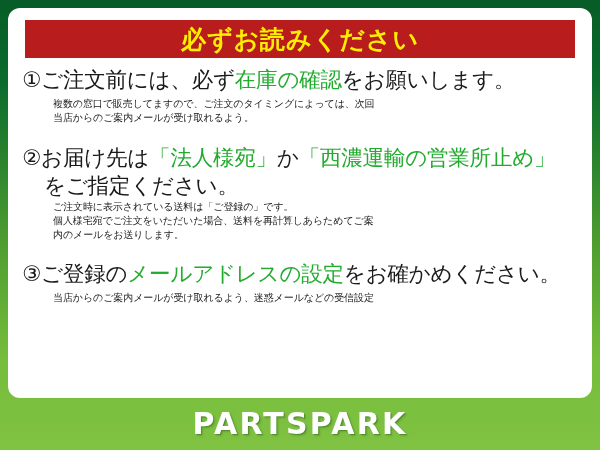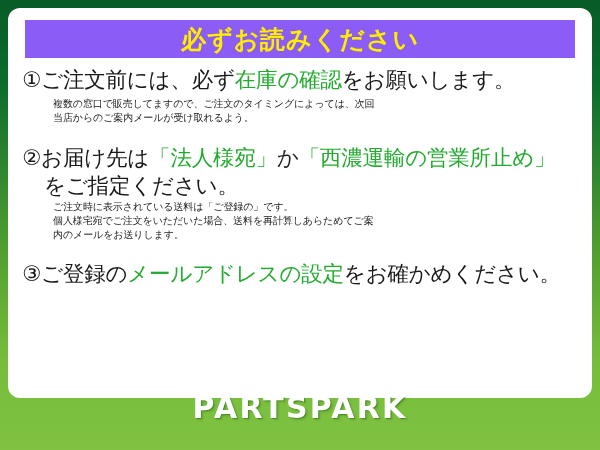--- a/index.html
+++ b/index.html
@@ -26,21 +26,21 @@
     border-radius: 12px;
     box-sizing: border-box;
     overflow: hidden;
   }
   #title-bar {
     position: absolute;
     left: 17px;
     top: 12px;
     width: 550px;
     height: 38px;
-    background: #8b5cf6;
+    background: #b91c1c;
     display: flex;
     align-items: center;
     justify-content: center;
   }
   #title-text {
     color: #ffee00;
     font-size: 25px;
     font-weight: bold;
     letter-spacing: 1px;
     line-height: 1;
@@ -80,21 +80,21 @@
     padding-left: 31px;
     padding-top: 3px;
     letter-spacing: -0.1px;
     white-space: nowrap;
   }
   .gap-1 { height: 18px; }
   .gap-2 { height: 17px; }
   #footer {
     position: absolute;
     left: 0;
-    top: 382px;
+    top: 398px;
     width: 600px;
     height: 52px;
     display: flex;
     align-items: center;
     justify-content: center;
     border-radius: 14px;
   }
   #brand {
     color: #ffffff;
     font-size: 30px;
@@ -130,20 +130,21 @@
         <div class="item-heading heading-line2">をご指定ください。</div>
         <div class="item-body" style="padding-top:0">ご注文時に表示されている送料は「ご登録の」です。</div>
         <div class="item-body" style="padding-top:0">個人様宅宛でご注文をいただいた場合、送料を再計算しあらためてご案</div>
         <div class="item-body" style="padding-top:0">内のメールをお送りします。</div>
       </div>
 
       <div class="gap-2"></div>
 
       <div class="item">
         <div class="item-heading"><span>③</span><span>ご登録の</span><span class="hl">メールアドレスの設定</span><span>をお確かめください。</span></div>
+        <div class="item-body">当店からのご案内メールが受け取れるよう、迷惑メールなどの受信設定</div>
       </div>
 
     </div>
   </div>
 
   <div id="footer">
     <span id="brand">PARTSPARK</span>
   </div>
 
 </div>

